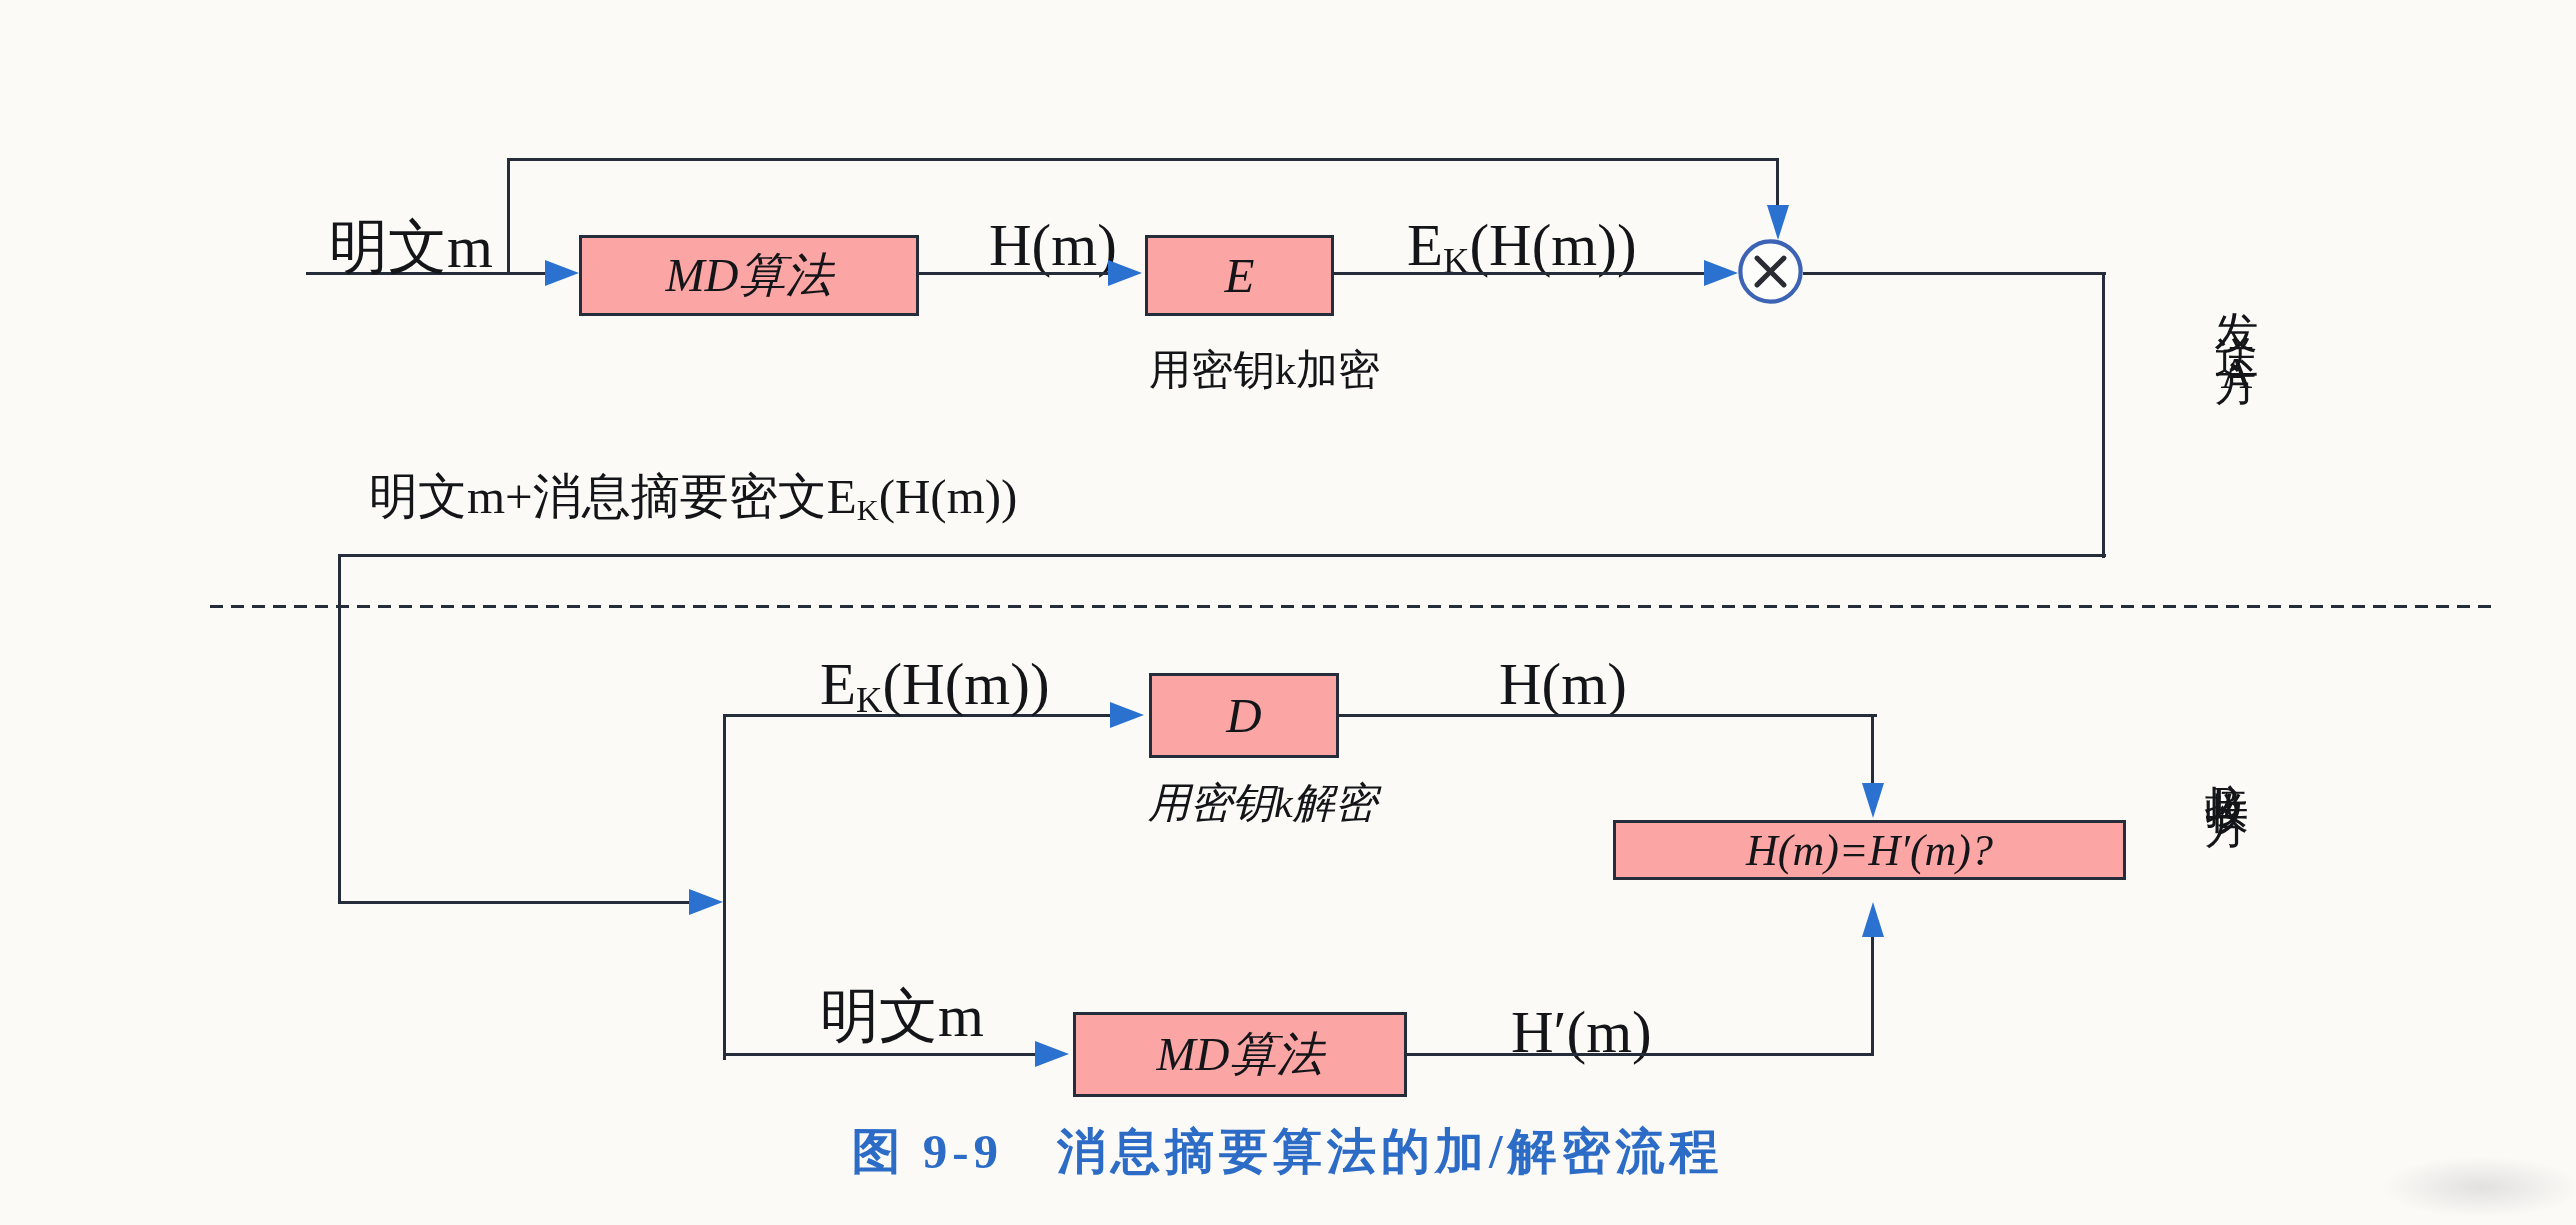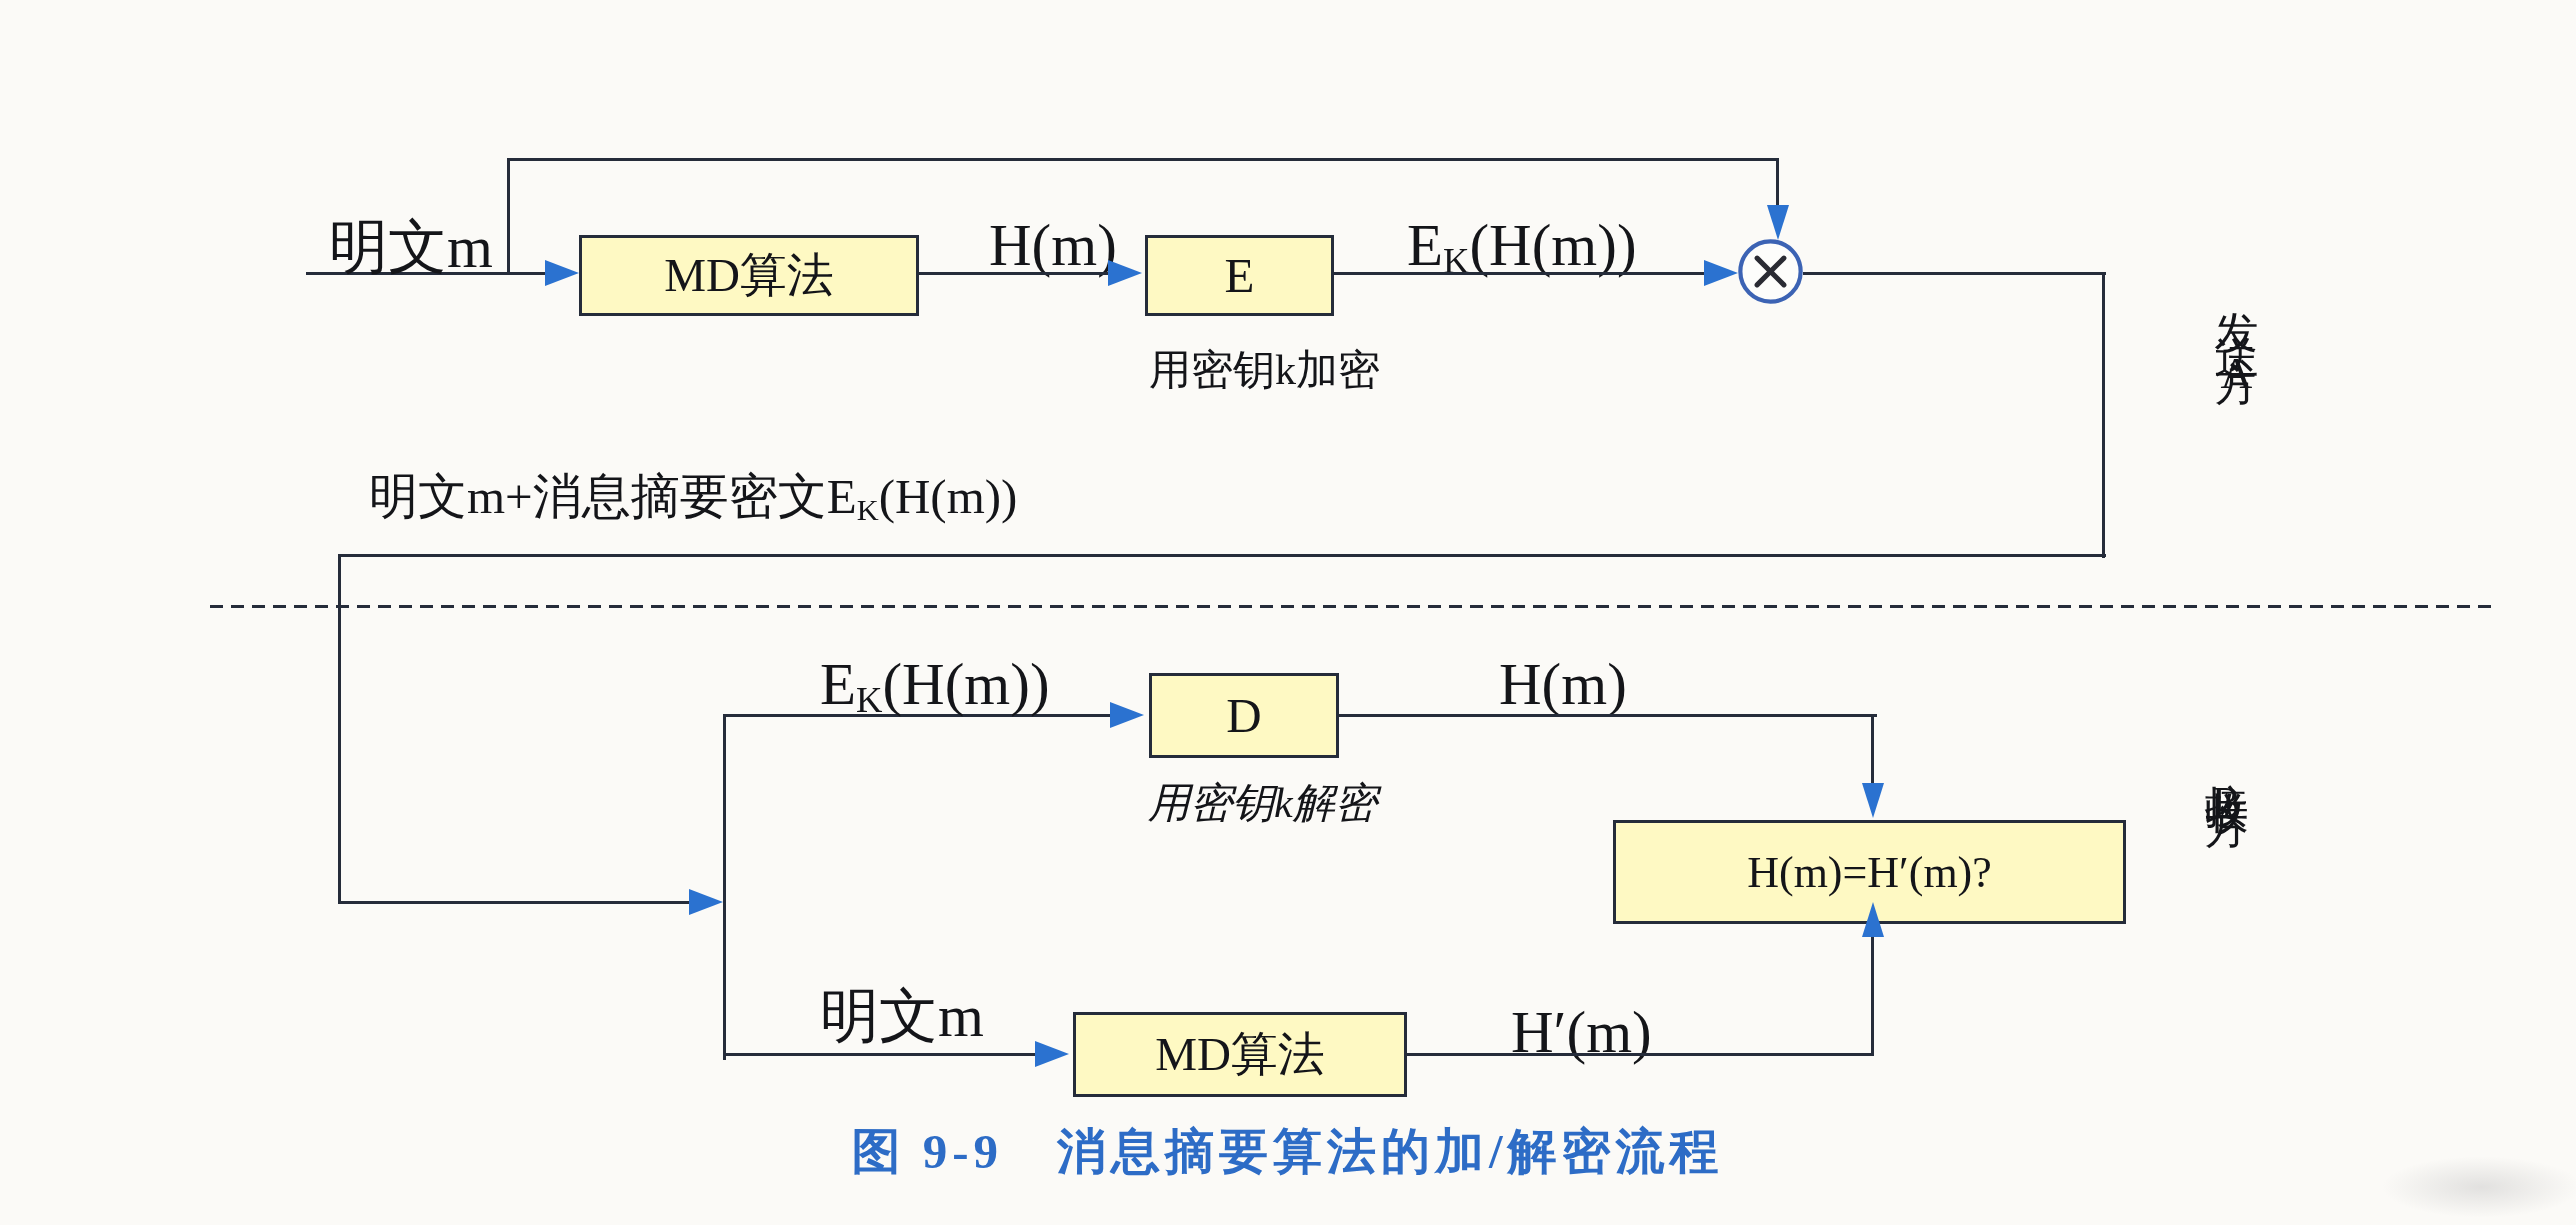--- a/index.html
+++ b/index.html
@@ -18,23 +18,23 @@
   }
   .hline,.vline{position:absolute; background:var(--line);}
   .hline{height:3.4px;}
   .vline{width:3.4px;}
   .dashline{
     position:absolute; height:3.4px;
     background:repeating-linear-gradient(90deg,var(--line) 0 13.4px,transparent 13.4px 21px);
   }
   .box{
     position:absolute; box-sizing:border-box;
-    border:3.4px solid var(--line); background:#fef9c3;
+    border:3.4px solid var(--line); background:#fca5a5;
     display:flex; align-items:center; justify-content:center;
-    font-size:47px; white-space:nowrap;
+    font-size:47px; white-space:nowrap;font-style:italic;
   }
   .lbl{
     position:absolute; font-size:59px; white-space:nowrap; line-height:1.1;
   }
   .note{font-size:42px;margin-left:44px;}
   .big{font-size:49px;}
   .sb{font-size:0.62em; position:relative; top:0.22em;}
   .ar{position:absolute; width:0; height:0;}
   .ar.r{border-top:13.4px solid transparent; border-bottom:13.4px solid transparent; border-left:34px solid var(--arrow);}
   .ar.d{border-left:11px solid transparent; border-right:11px solid transparent; border-top:35px solid var(--arrow);}
@@ -111,21 +111,21 @@
   <div class="lbl" style="left:820px; top:652px;"><span>E</span><span class="sb">K</span><span>(H(m))</span></div>
 
   <div class="box" style="left:1149px; top:673px; width:190px; height:85px; font-size:49px;">D</div>
   <div class="lbl note" style="left:1104px; top:780px;font-style:italic;">用密钥k解密</div>
 
   <div class="lbl" style="left:1499px; top:652px;">H(m)</div>
   <div class="hline" style="left:1339px; top:714px; width:538px;"></div>
   <div class="vline" style="left:1871px; top:714px; height:73px;"></div>
   <div class="ar d" style="left:1862px; top:783px;"></div>
 
-  <div class="box" style="left:1613px; top:820px; width:513px; height:104px; font-size:44px;">H(m)=H′(m)?</div>
+  <div class="box" style="left:1613px; top:820px; width:513px; height:60px; font-size:44px;">H(m)=H′(m)?</div>
 
   <div class="hline" style="left:723px; top:1053px; width:312px;"></div>
   <div class="ar r" style="left:1035px; top:1041px;"></div>
   <div class="lbl" style="left:820px; top:984px;">明文m</div>
 
   <div class="box" style="left:1073px; top:1012px; width:334px; height:85px;">MD算法</div>
 
   <div class="lbl" style="left:1511px; top:1000px;">H′(m)</div>
   <div class="hline" style="left:1407px; top:1053px; width:467px;"></div>
   <div class="vline" style="left:1871px; top:937px; height:119px;"></div>

